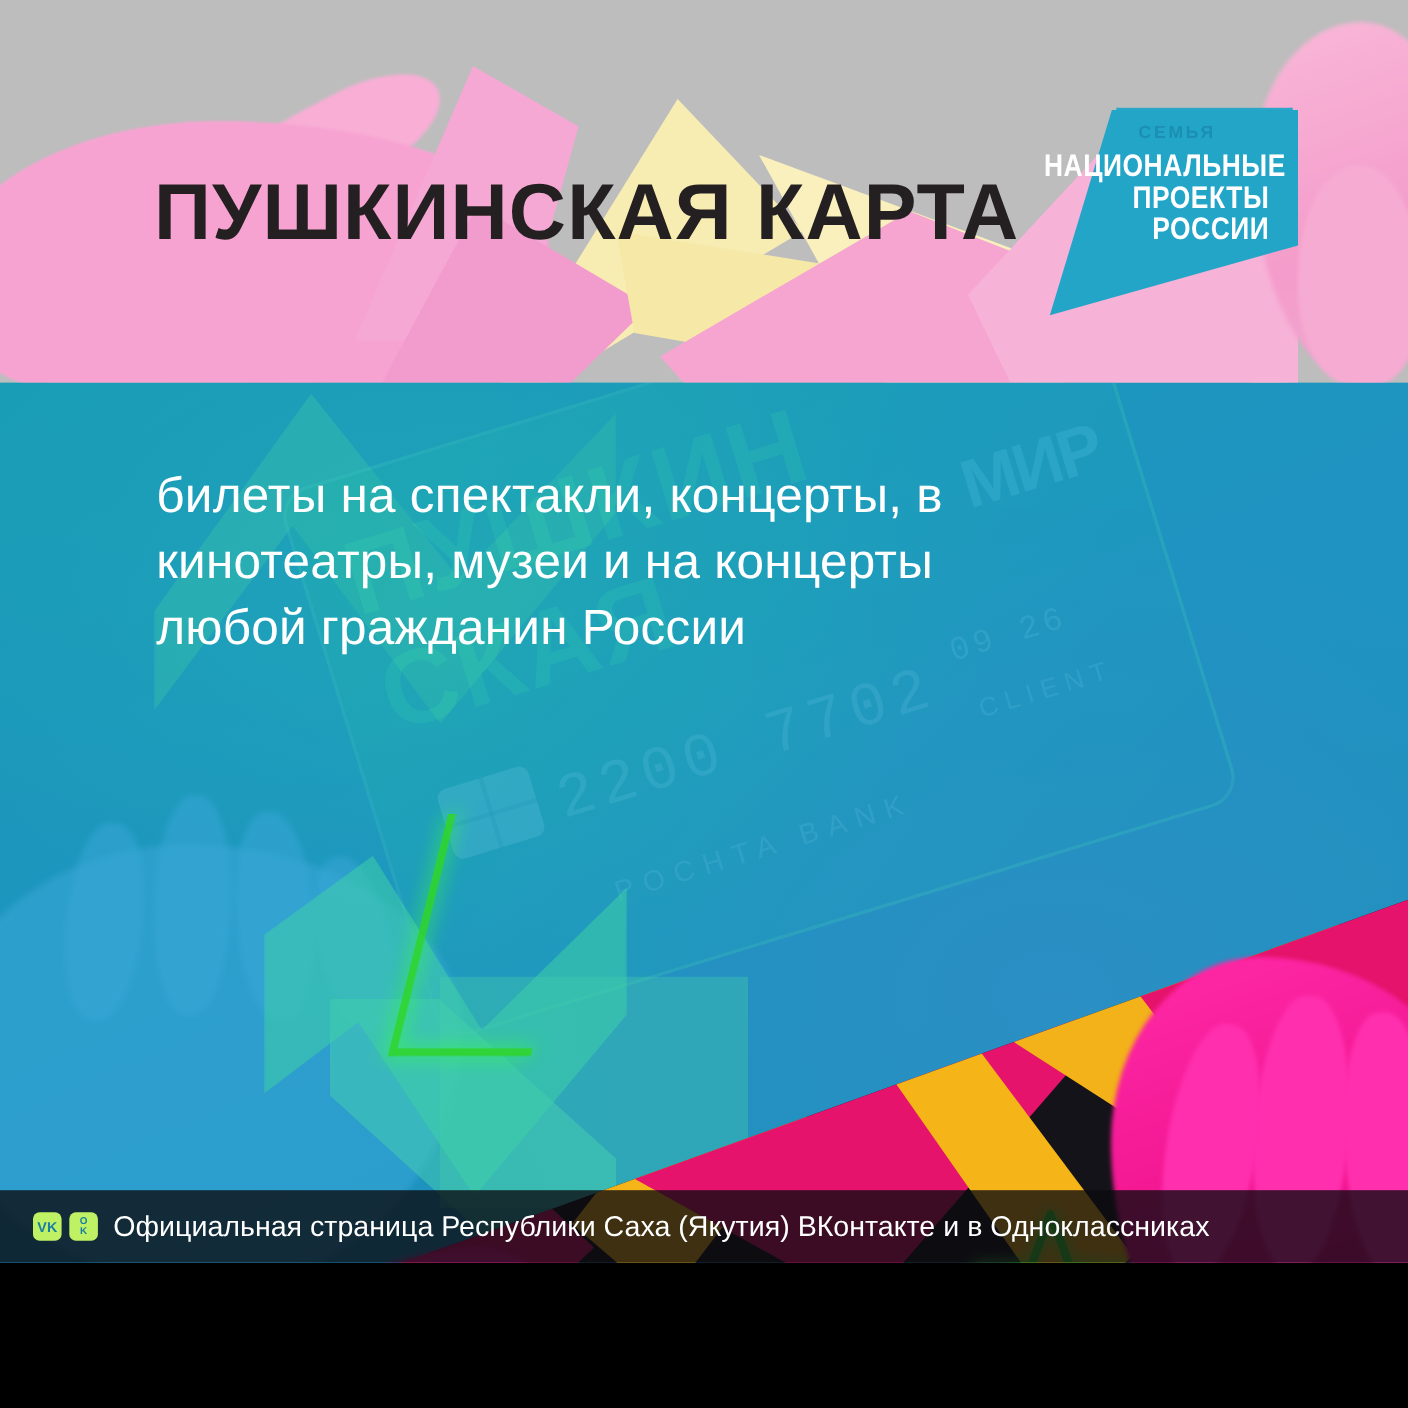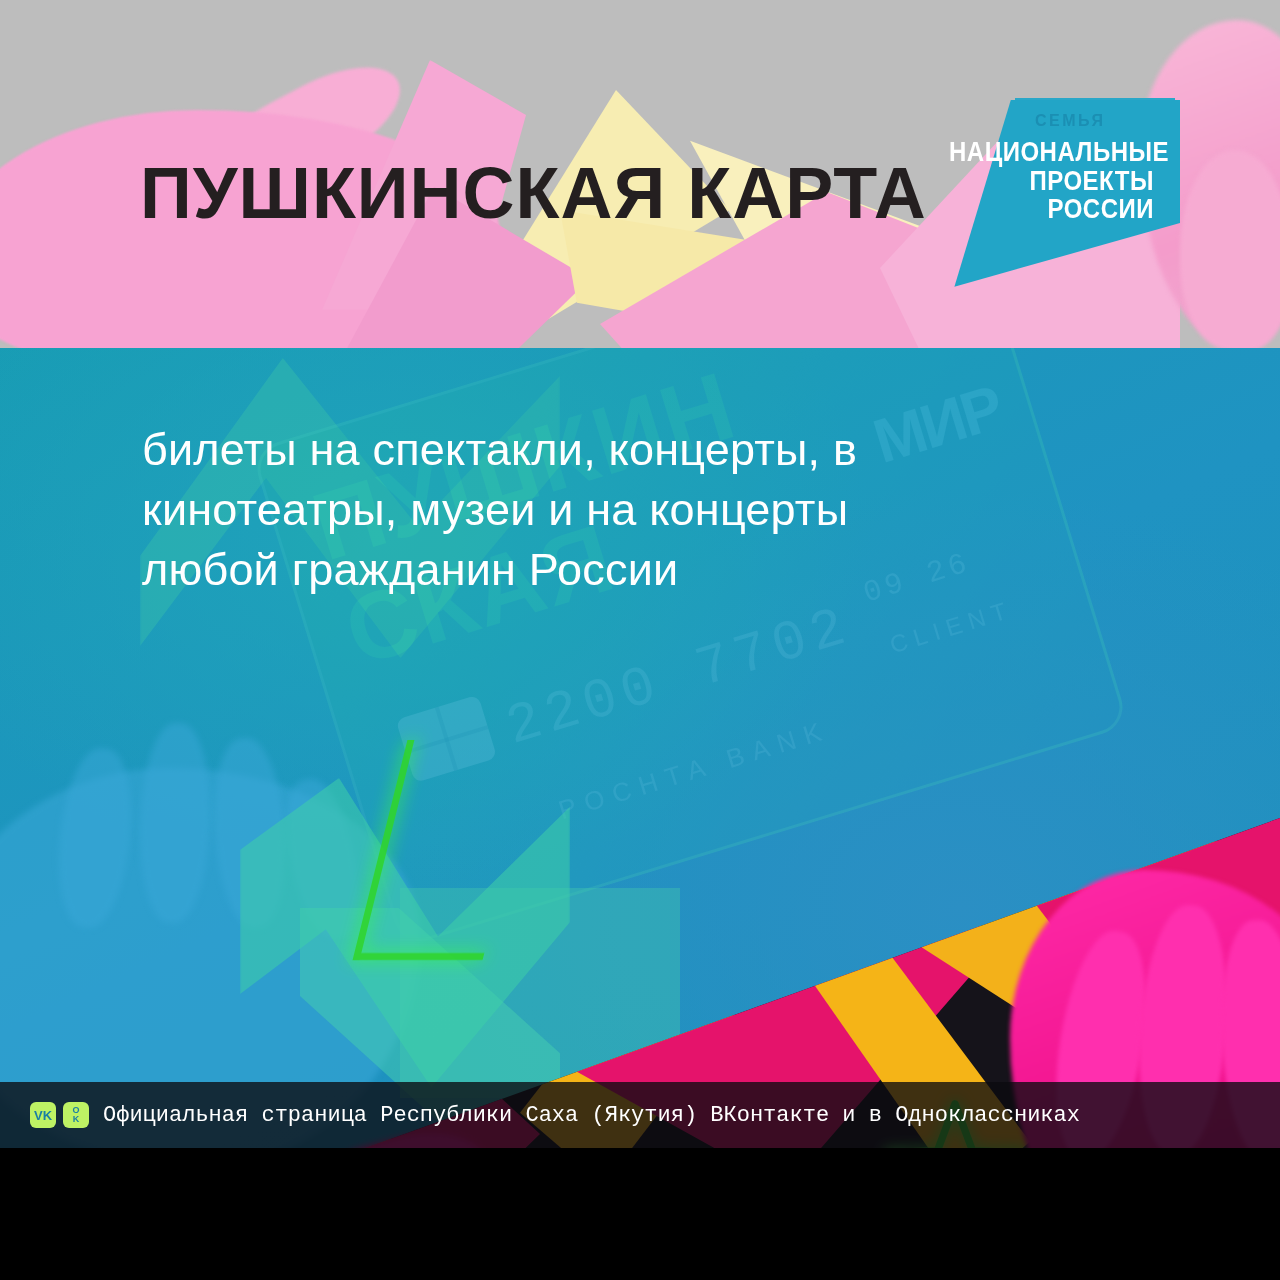--- a/index.html
+++ b/index.html
@@ -320,22 +320,22 @@
   }
   .social {
     width:26px; height:26px;
     background:#bef264; border-radius:6px;
     display:flex; align-items:center; justify-content:center;
     color:#1a7fa3; font-weight:bold; font-size:13px;
     margin-right:7px; flex:none;
   }
   .social.ok { font-size:9px; line-height:1; flex-direction:column; }
   .footer-text {
-    color:#ffffff; font-size:22px;
-    margin-left:7px; white-space:nowrap;font-family:Liberation Mono, monospace;
+    color:#ffffff; font-size:26px;
+    margin-left:7px; white-space:nowrap;
   }
 </style>
 </head>
 <body>
 
 <div class="poster">
 
   <div class="banner">
     <div class="banner-shape hand-pink-l"></div>
     <div class="banner-shape finger-l1"></div>

